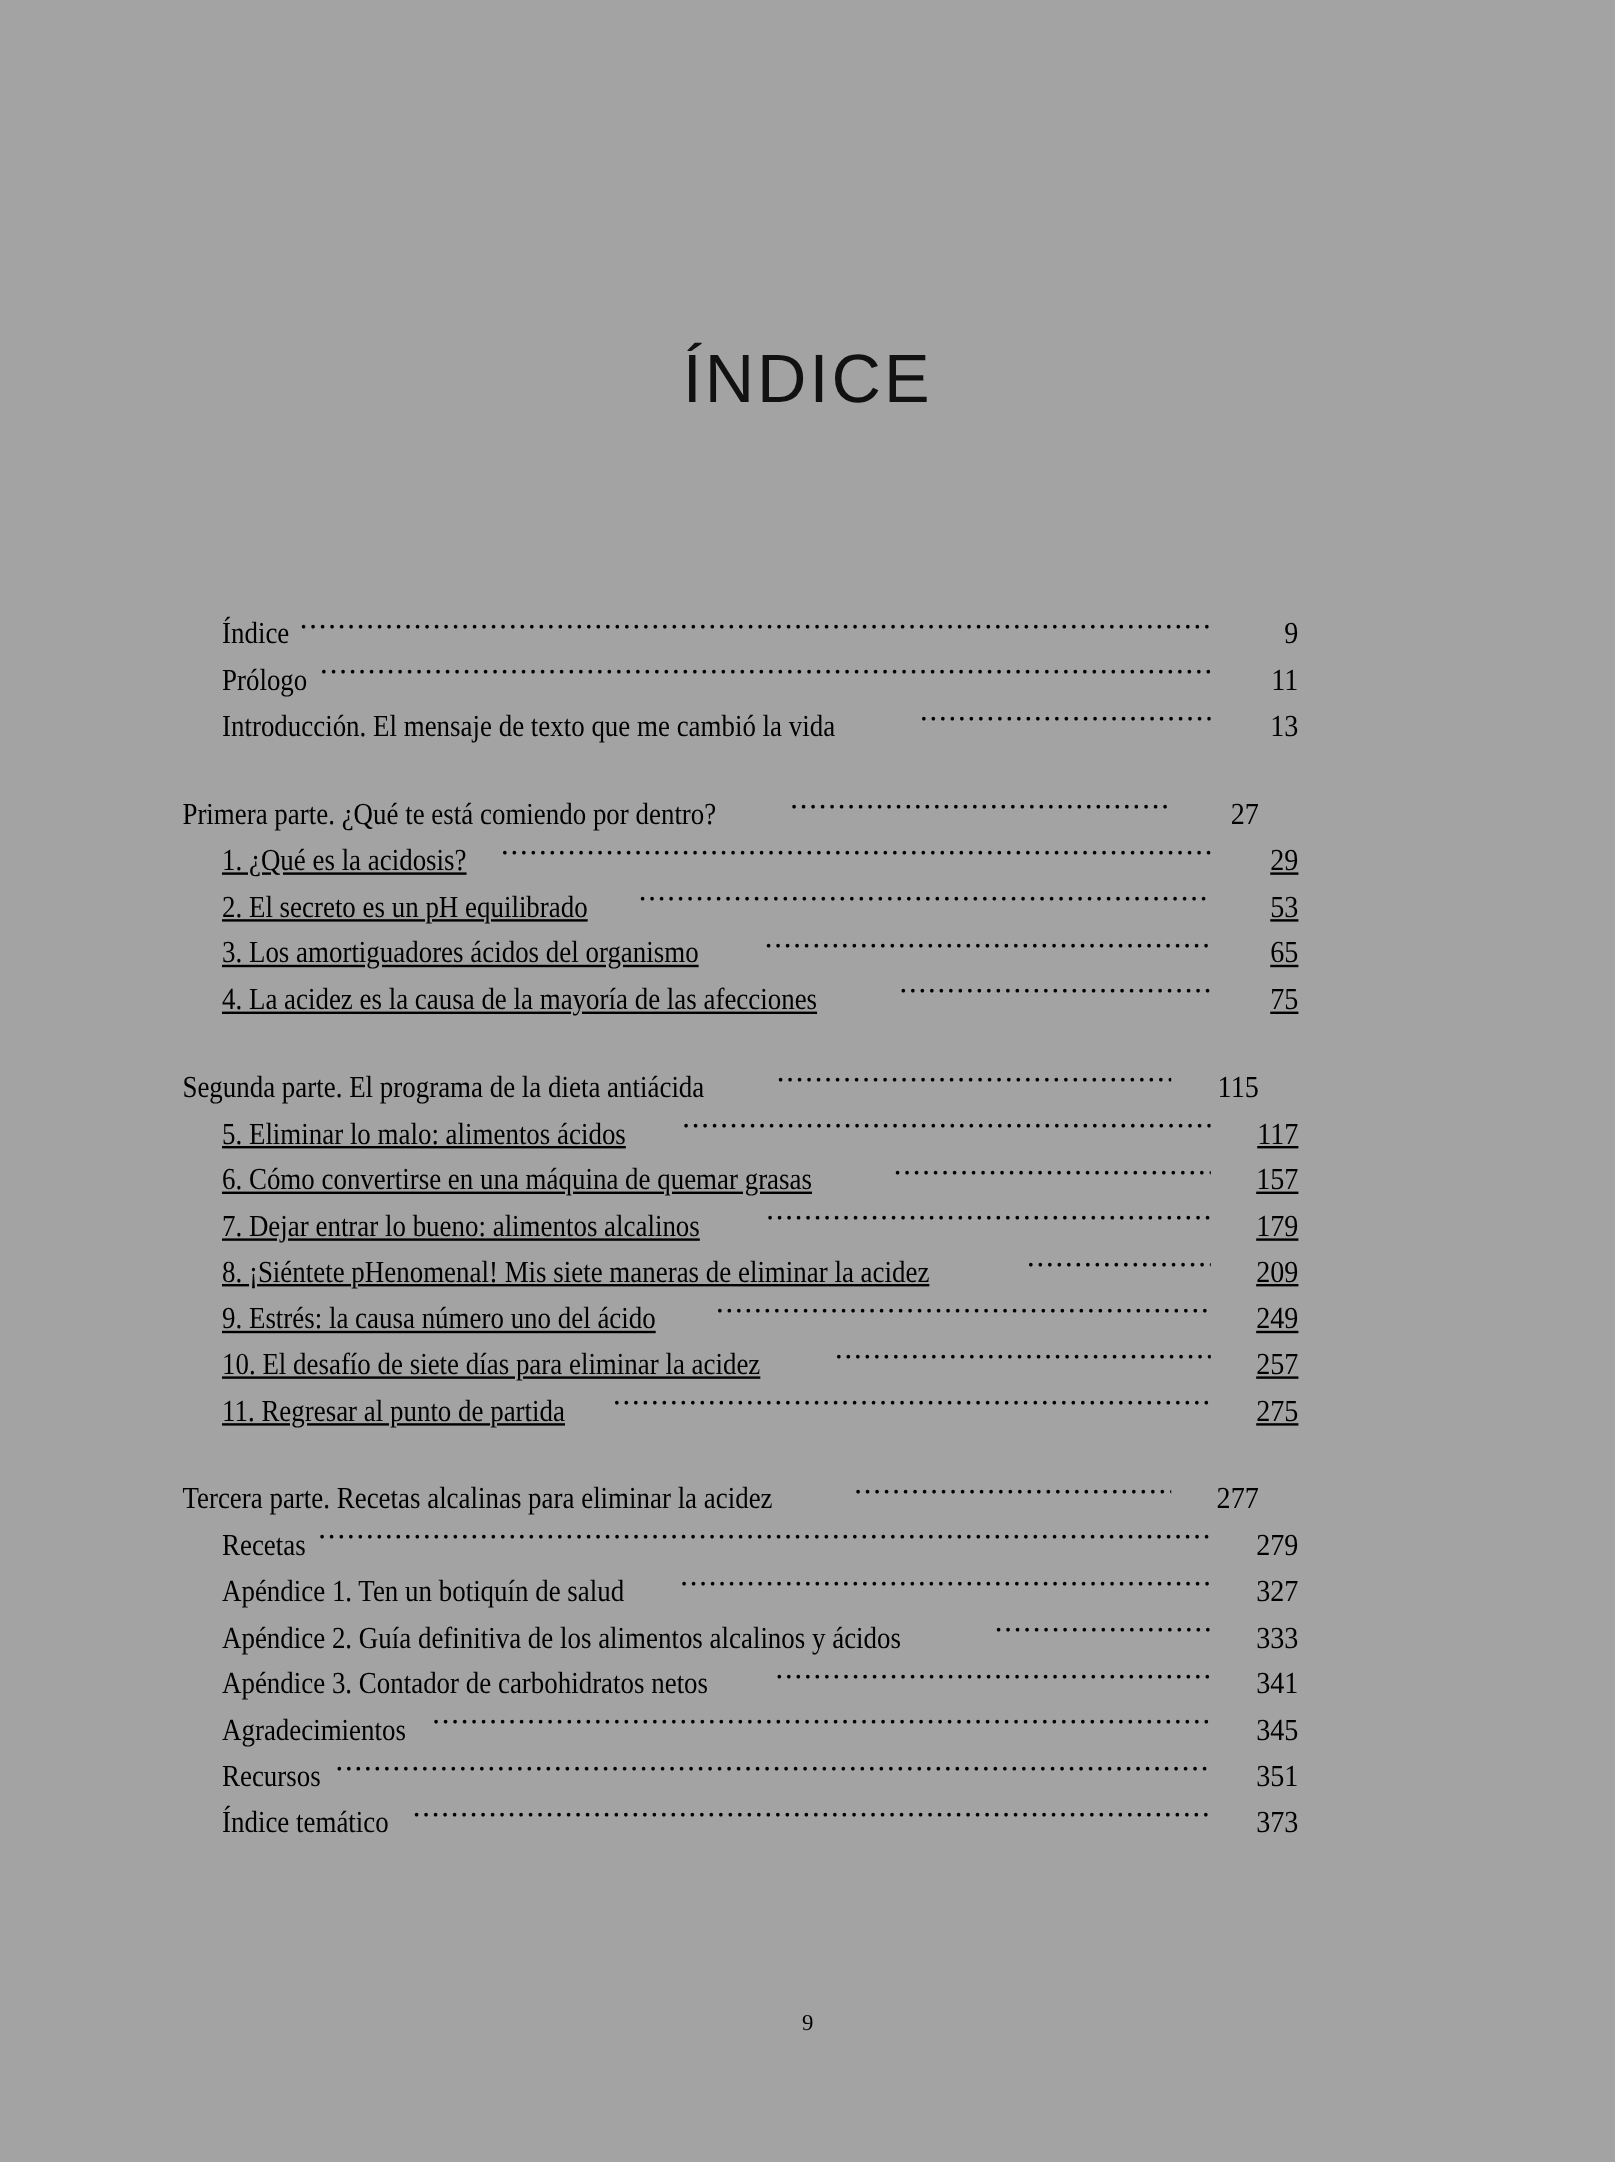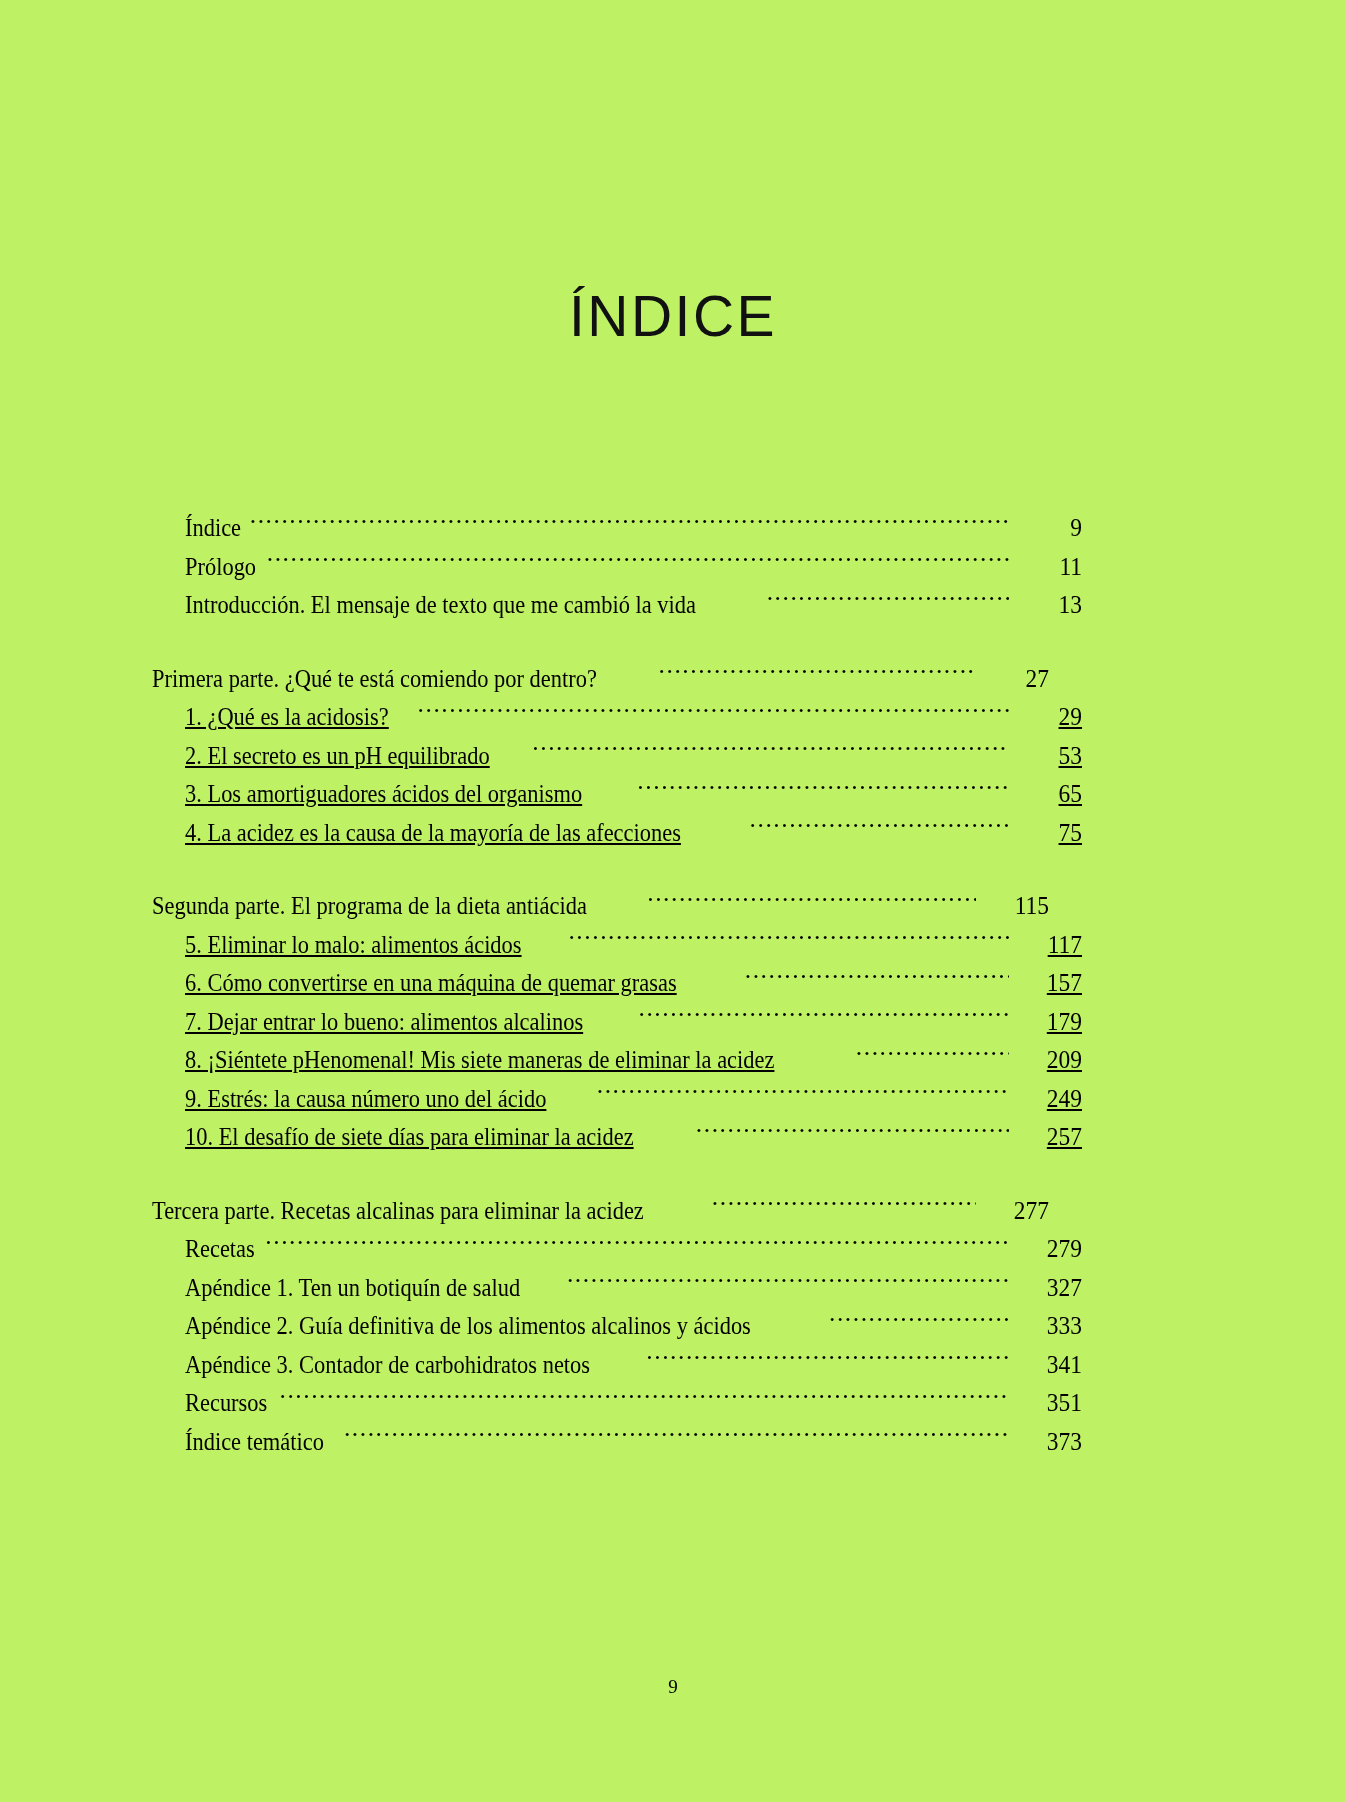--- a/index.html
+++ b/index.html
@@ -4,21 +4,21 @@
 <style>
   html, body {
     margin: 0;
     padding: 0;
     background: #ffffff;
   }
   .page {
     position: relative;
     width: 1346px;
     height: 1802px;
-    background: #bef264;
+    background: #a3a3a3;
     margin: 0 auto;
     overflow: hidden;
     font-family: "Liberation Serif", "DejaVu Serif", serif;
     color: #000000;
   }
 
   
   .page-title {
     position: absolute;
     top: 283px;
@@ -185,20 +185,25 @@
         <div class="toc-row level-chap">
           <span class="toc-label">9. Estrés: la causa número uno del ácido</span>
           <span class="toc-dots"></span>
           <span class="toc-page">249</span>
         </div>
         <div class="toc-row level-chap">
           <span class="toc-label">10. El desafío de siete días para eliminar la acidez</span>
           <span class="toc-dots"></span>
           <span class="toc-page">257</span>
         </div>
+        <div class="toc-row level-chap">
+          <span class="toc-label">11. Regresar al punto de partida</span>
+          <span class="toc-dots"></span>
+          <span class="toc-page">275</span>
+        </div>
       </div>
       <div class="toc-group">
         <div class="toc-row level-part">
           <span class="toc-label">Tercera parte. Recetas alcalinas para eliminar la acidez</span>
           <span class="toc-dots"></span>
           <span class="toc-page">277</span>
         </div>
         <div class="toc-row level-entry">
           <span class="toc-label">Recetas</span>
           <span class="toc-dots"></span>
@@ -213,20 +218,25 @@
           <span class="toc-label">Apéndice 2. Guía definitiva de los alimentos alcalinos y ácidos</span>
           <span class="toc-dots"></span>
           <span class="toc-page">333</span>
         </div>
         <div class="toc-row level-entry">
           <span class="toc-label">Apéndice 3. Contador de carbohidratos netos</span>
           <span class="toc-dots"></span>
           <span class="toc-page">341</span>
         </div>
         <div class="toc-row level-entry">
+          <span class="toc-label">Agradecimientos</span>
+          <span class="toc-dots"></span>
+          <span class="toc-page">345</span>
+        </div>
+        <div class="toc-row level-entry">
           <span class="toc-label">Recursos</span>
           <span class="toc-dots"></span>
           <span class="toc-page">351</span>
         </div>
         <div class="toc-row level-entry">
           <span class="toc-label">Índice temático</span>
           <span class="toc-dots"></span>
           <span class="toc-page">373</span>
         </div>
       </div>

